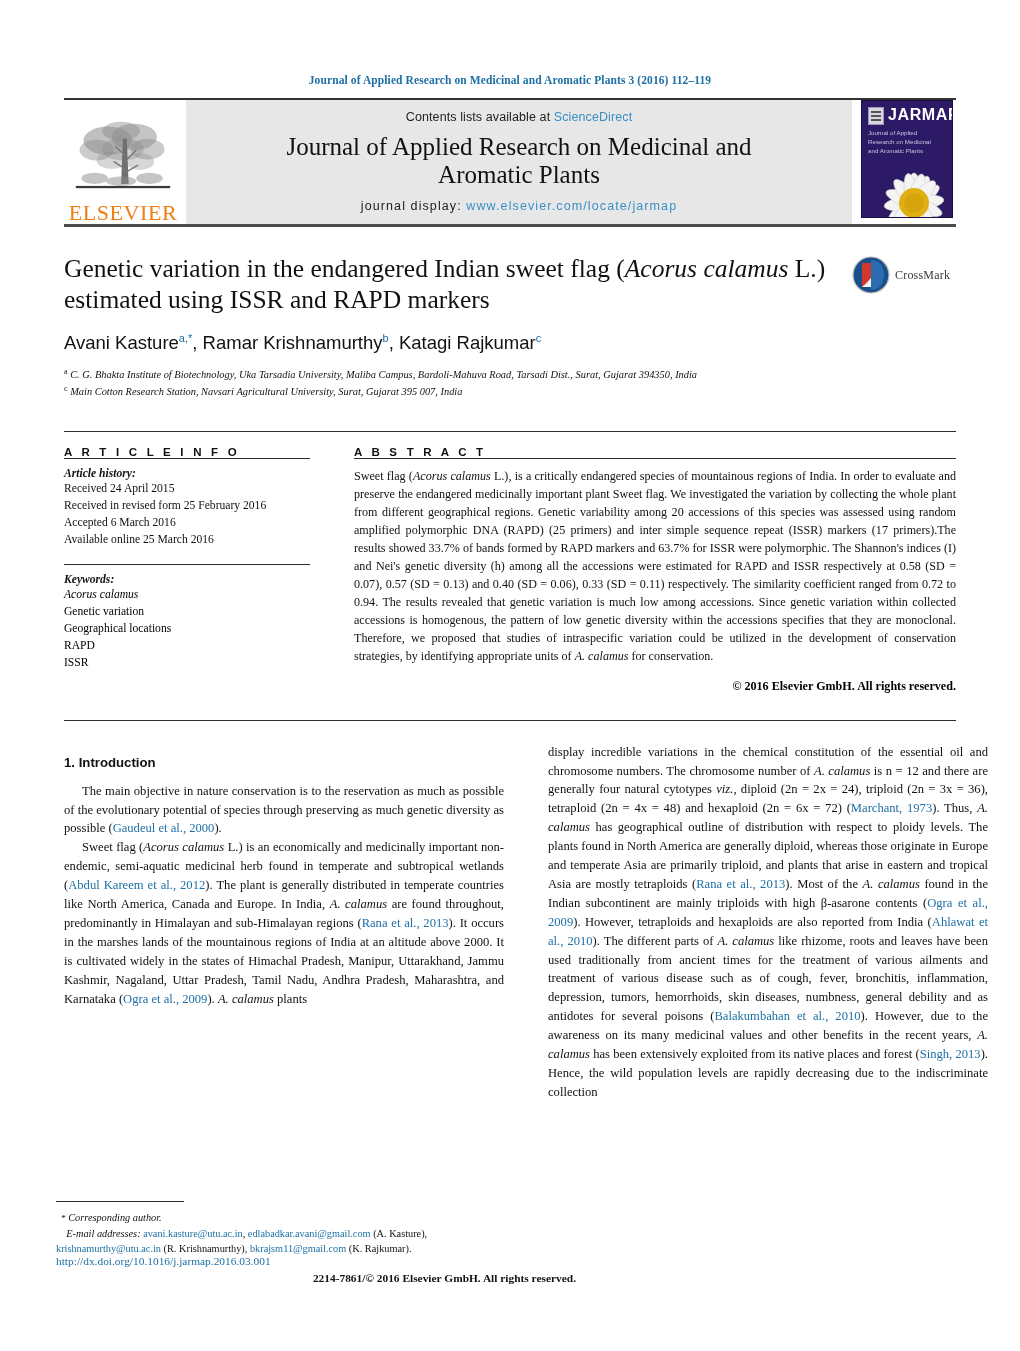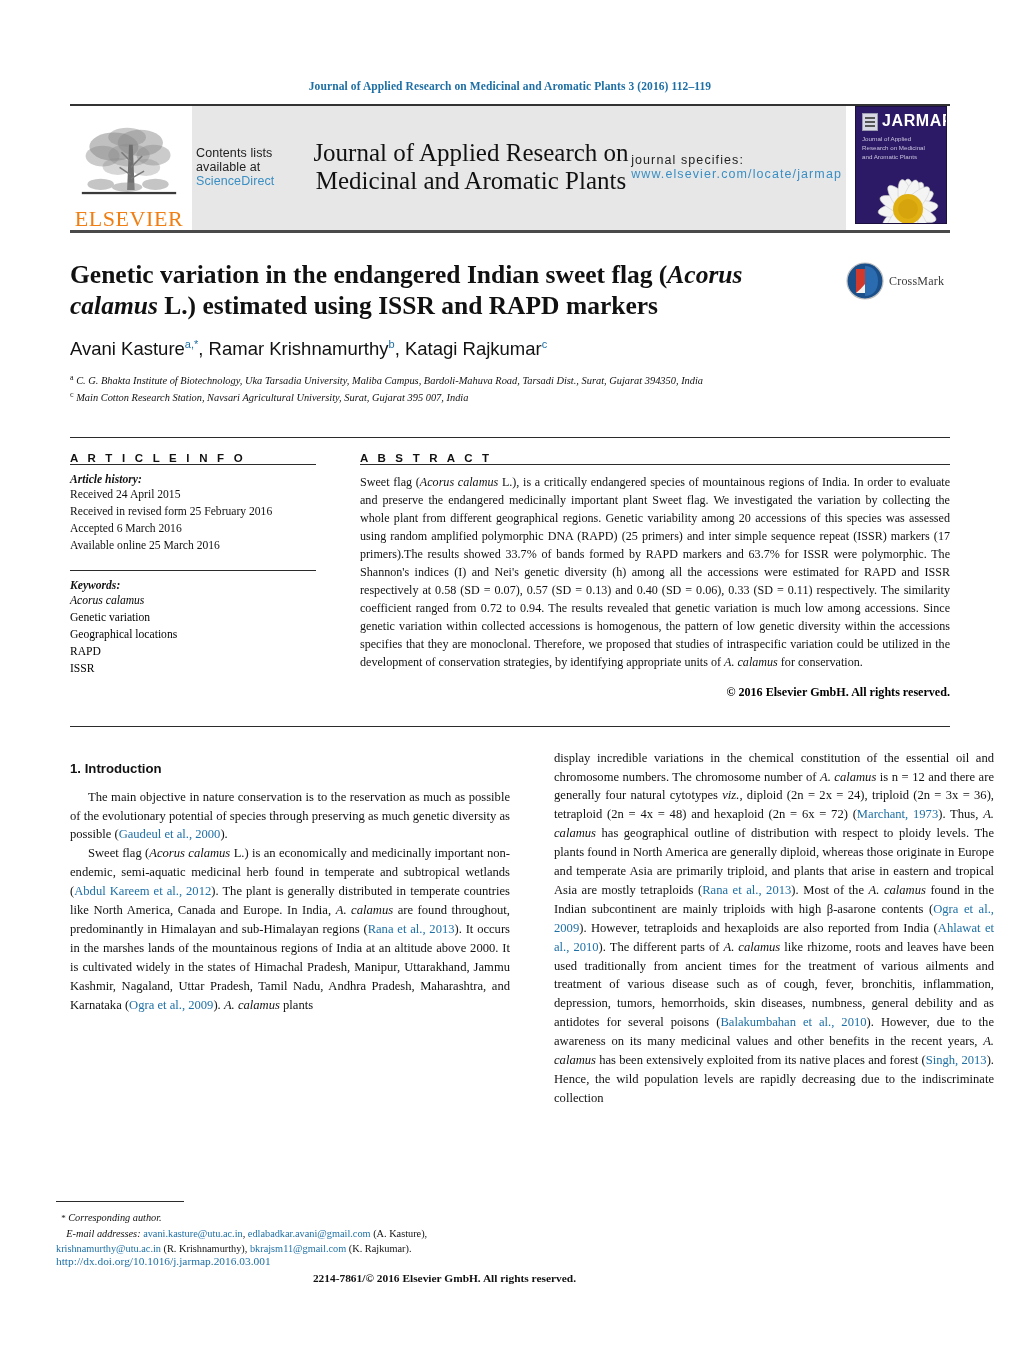--- a/index.html
+++ b/index.html
@@ -7,21 +7,21 @@
   body {
     width: 1020px;
     height: 1351px;
     background: #ffffff;
     font-family: "Liberation Serif", serif;
     color: #000000;
     position: relative;
     overflow: hidden;
   }
 
-  .page { position: relative; width: 1020px; height: 1351px; padding: 14px; }
+  .page { position: relative; width: 1020px; height: 1351px; padding: 8px; }
 
   
   .running-head {
     text-align: center;
     font-family: "Liberation Serif", serif;
     font-weight: bold;
     font-size: 11.5px;
     color: #1d6fa5;
     padding-top: 66px;
     letter-spacing: 0.1px;
@@ -53,21 +53,21 @@
     letter-spacing: 0.6px;
     line-height: 1;
     margin-top: 1px;
   }
   .journal-band {
     flex: 1 1 auto;
     background: #e7e7e7;
     margin-left: 4px;
     margin-right: 6px;
     display: flex;
-    flex-direction: row;
+    flex-direction: column;
     align-items: center;
     justify-content: center;
     padding: 6px 4px 8px 4px;
   }
   .contents-line {
     font-family: "Liberation Sans", sans-serif;
     font-size: 12.5px;
     color: #222;
     letter-spacing: 0.1px;
   }
@@ -133,21 +133,21 @@
     display: flex; align-items: center; gap: 5px;
   }
   .crossmark-logo { width: 38px; height: 38px; flex: 0 0 38px; }
   .crossmark-word {
     font-family: "Liberation Serif", serif;
     font-size: 12px; color: #3a3a3a; letter-spacing: 0.2px;
   }
   h1.article-title {
     font-family: "Liberation Serif", serif;
     font-size: 25.5px;
-    font-weight: bold;
+    font-weight: normal;
     line-height: 1.22;
     margin: 0;
     padding-right: 120px;
     color: #111;
   }
   h1.article-title i { font-style: italic; }
 
   .authors {
     font-family: Liberation Sans, sans-serif;
     font-size: 18.5px;
@@ -314,21 +314,21 @@
       </svg>
       <div class="elsevier-word">ELSEVIER</div>
     </div>
 
     <div class="journal-band">
       <div class="contents-line">
         <span>Contents lists available at </span><span class="sd">ScienceDirect</span>
       </div>
       <div class="journal-title">Journal of Applied Research on Medicinal and Aromatic Plants</div>
       <div class="homepage-line">
-        <span>journal specifies: </span><span class="url">www.elsevier.com/locate/jarmap</span>
+        <span>journal display: </span><span class="url">www.elsevier.com/locate/jarmap</span>
       </div>
     </div>
 
     <div class="cover-block">
       <div class="cover">
         <div class="cover-mark"></div>
         <div class="cover-jarmap">JARMAP</div>
         <div class="cover-sub">Journal of Applied Research on Medicinal and Aromatic Plants</div>
         <svg class="daisy" viewBox="0 0 104 104">
           <g fill="#f4f4f4" stroke="#cfcfcf" stroke-width="0.6">

